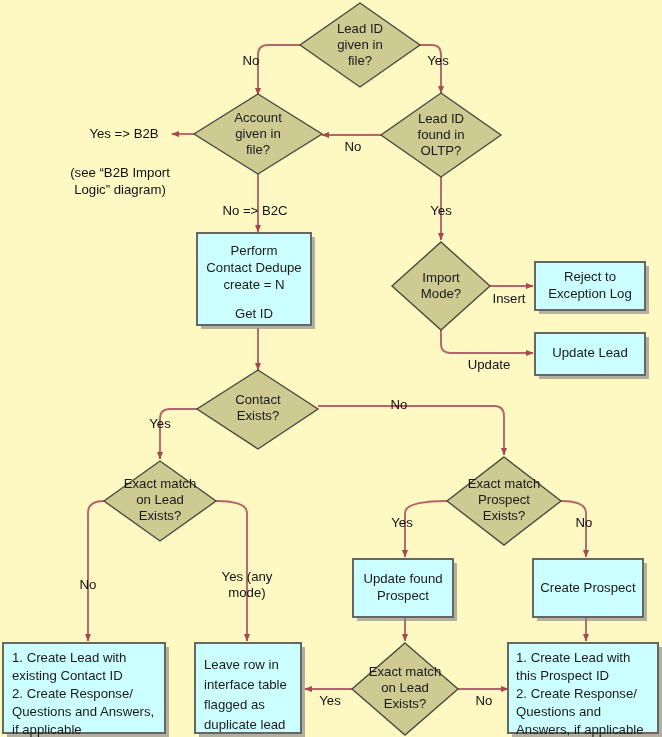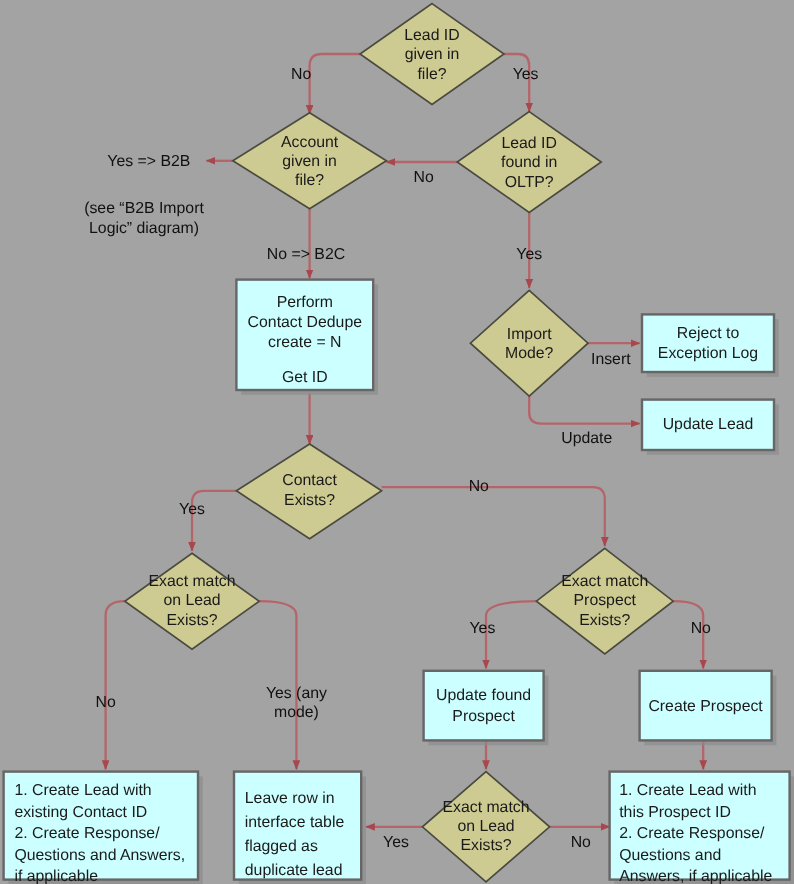--- a/index.html
+++ b/index.html
@@ -7,21 +7,21 @@
     padding: 0;
     background: #ffffff;
   }
   body {
     font-family: "Liberation Sans", sans-serif;
   }
   #diagram-root {
     position: relative;
     width: 662px;
     height: 737px;
-    background: #a3a3a3;
+    background: #fef9c3;
     overflow: hidden;
   }
   svg#flow {
     position: absolute;
     left: 0;
     top: 0;
     width: 662px;
     height: 737px;
   }
   .diamond {

